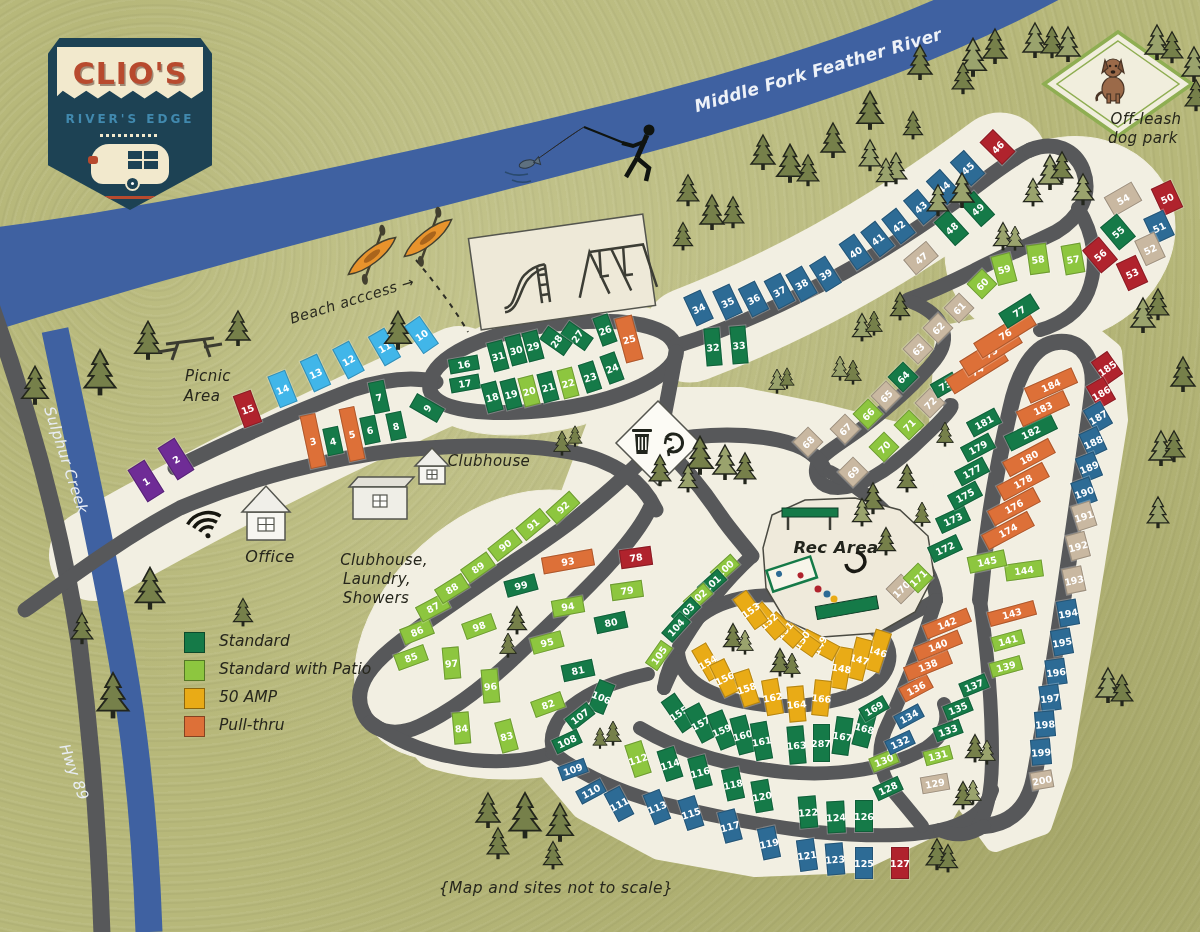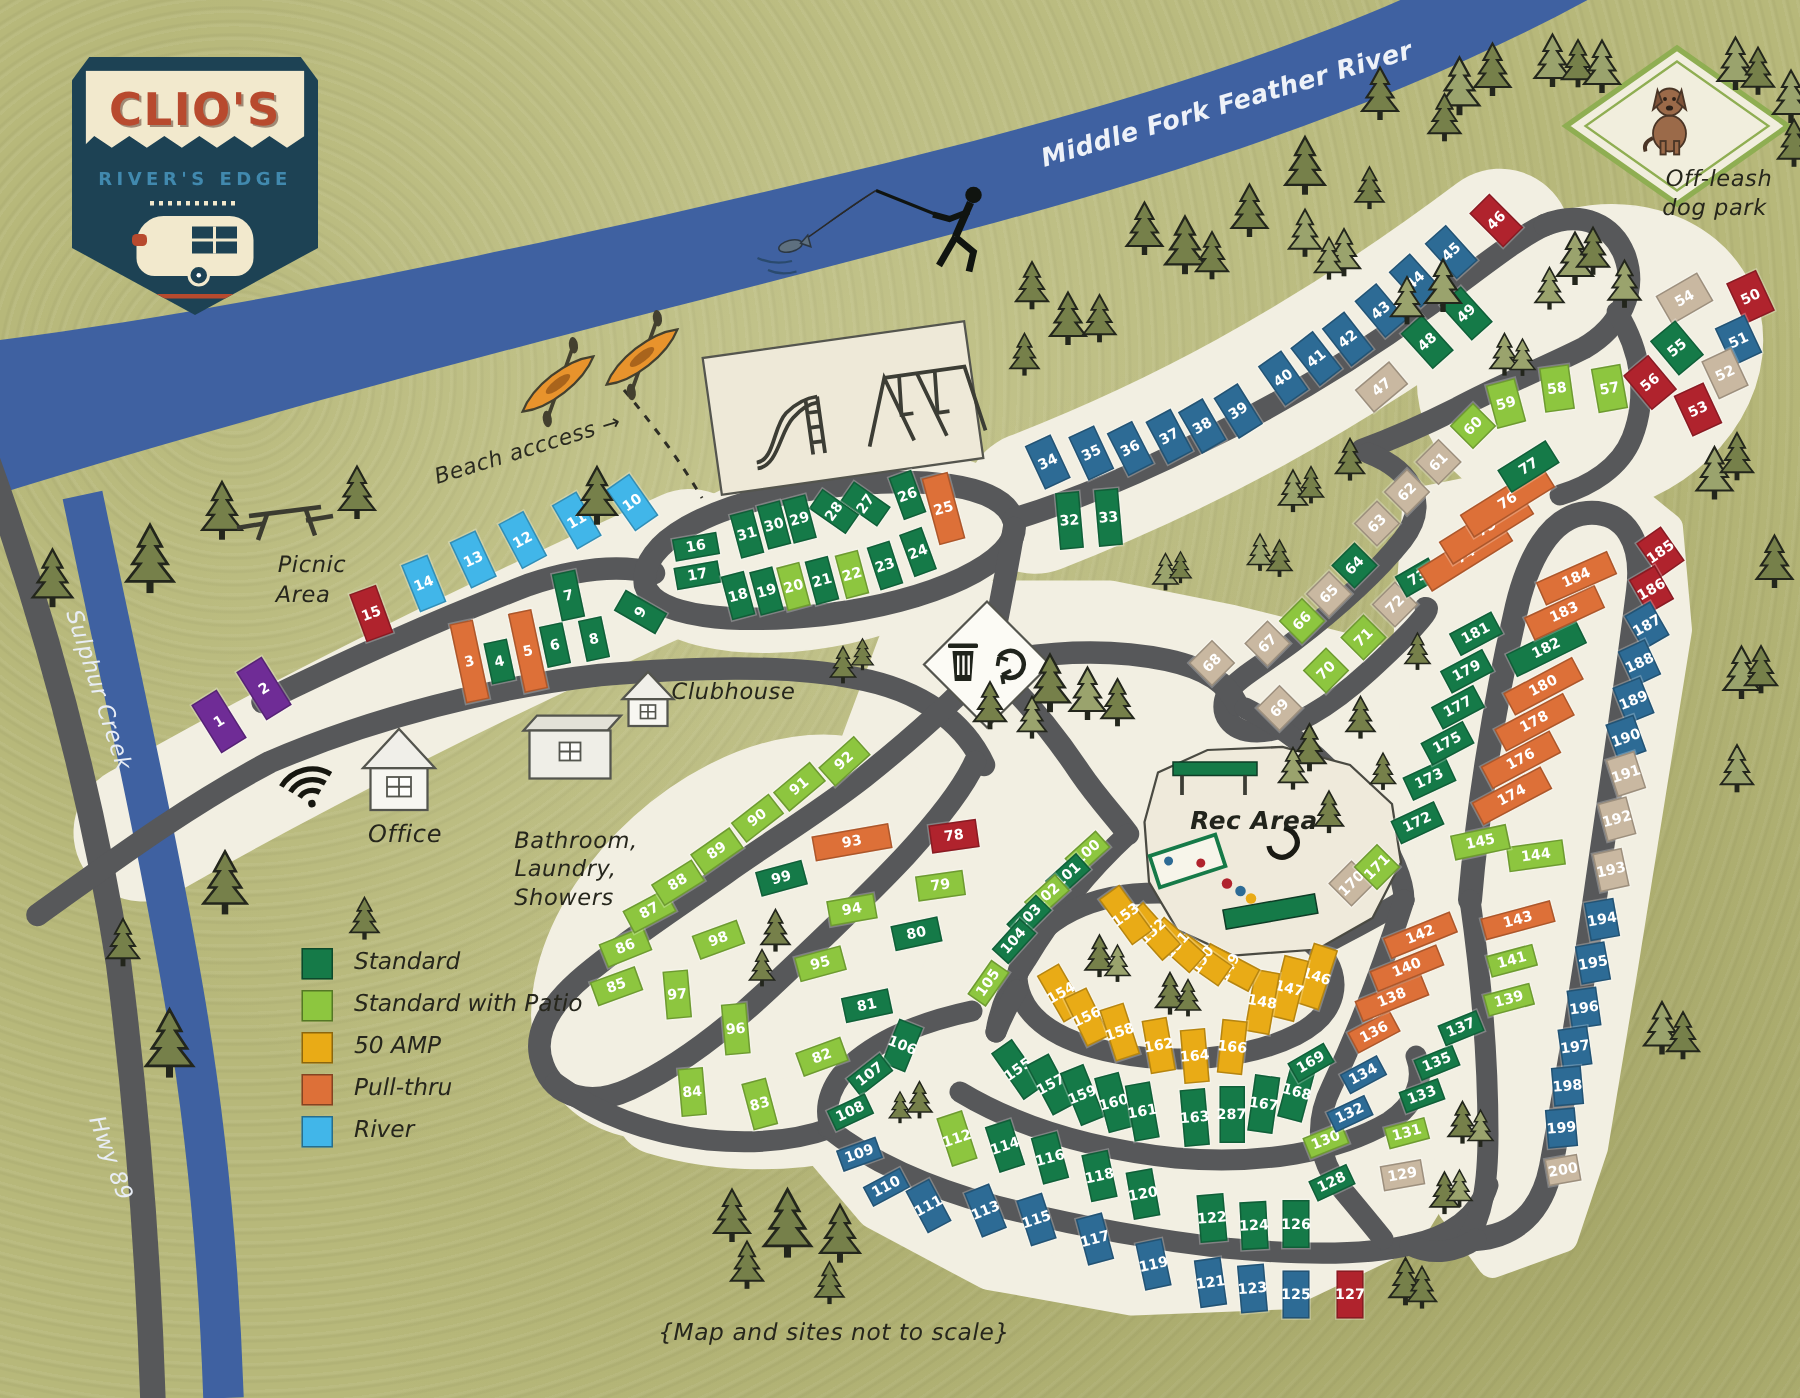--- a/index.html
+++ b/index.html
@@ -11,21 +11,21 @@
       repeating-radial-gradient(circle at 13% 27%, rgba(255,255,255,0.05) 0 1.5px, rgba(0,0,0,0.03) 3px 4px, transparent 5px 9px),
       #b7b87a;}
   svg{position:absolute;left:0;top:0;}
   #sites,#labels{position:absolute;left:0;top:0;width:1200px;height:932px;pointer-events:none;}
   .site{position:absolute;display:flex;align-items:center;justify-content:center;
     color:#fff;font-weight:bold;font-size:9.5px;border:1px solid rgba(0,0,0,0.22);
     box-shadow:0 0 0 1px rgba(255,255,255,0.25);}
   .mlabel{position:absolute;white-space:nowrap;transform:translate(-50%,-50%);
     font-style:italic;letter-spacing:0.4px;}
   
-  #legend{position:absolute;left:201px;top:632px;}
+  #legend{position:absolute;left:184px;top:632px;}
   .leg-row{display:flex;align-items:flex-start;margin-bottom:7px;}
   .leg-swatch{width:21px;height:21px;margin-right:14px;border:1px solid rgba(0,0,0,0.4);flex:0 0 auto;}
   .leg-label{font-size:15.5px;font-style:italic;color:#26261c;line-height:1.15;padding-top:1px;}
   
   #logo{position:absolute;left:48px;top:38px;width:164px;height:172px;
     background:#1d4254;clip-path:polygon(7% 0%,93% 0%,100% 9%,100% 74%,50% 100%,0% 74%,0% 9%);}
   #logo .band{position:absolute;left:9px;top:9px;right:9px;height:56px;background:#f2e9cd;
     clip-path:polygon(0 0,100% 0,100% 78%,92% 92%,84% 78%,76% 92%,68% 78%,60% 92%,52% 78%,44% 92%,36% 78%,28% 92%,20% 78%,12% 92%,4% 78%,0 88%);}
   #logo .title{position:absolute;left:0;right:0;top:18px;text-align:center;
     font-size:30px;font-weight:800;color:#b84a2e;letter-spacing:1px;font-style:normal;
@@ -533,21 +533,21 @@
   </svg>
 
   <div id="labels">
       <div class="mlabel" style="left: 818px; top: 70px; font-size: 17px; color: rgb(238, 242, 248); font-weight: bold; transform: translate(-50%, -50%) rotate(-16.5deg);">Middle Fork Feather River</div>
       <div class="mlabel" style="left: 66px; top: 460px; font-size: 15px; color: rgb(232, 237, 245); font-weight: normal; transform: translate(-50%, -50%) rotate(72deg);">Sulphur Creek</div>
       <div class="mlabel" style="left: 74px; top: 772px; font-size: 15px; color: rgb(232, 237, 245); font-weight: normal; transform: translate(-50%, -50%) rotate(70deg);">Hwy 89</div>
       <div class="mlabel" style="left: 352px; top: 300px; font-size: 14.5px; color: rgb(42, 42, 32); font-weight: normal; transform: translate(-50%, -50%) rotate(-17deg);">Beach acccess →</div>
       <div class="mlabel" style="left: 208px; top: 376px; font-size: 15px; color: rgb(38, 38, 28); font-weight: normal; transform: translate(-50%, -50%) rotate(0deg);">Picnic</div>
       <div class="mlabel" style="left: 202px; top: 396px; font-size: 15px; color: rgb(38, 38, 28); font-weight: normal; transform: translate(-50%, -50%) rotate(0deg);">Area</div>
       <div class="mlabel" style="left: 270px; top: 556px; font-size: 16px; color: rgb(38, 38, 28); font-weight: normal; transform: translate(-50%, -50%) rotate(0deg);">Office</div>
-      <div class="mlabel" style="left: 384px; top: 560px; font-size: 15px; color: rgb(38, 38, 28); font-weight: normal; transform: translate(-50%, -50%) rotate(0deg);">Bathroom,</div>
+      <div class="mlabel" style="left: 384px; top: 560px; font-size: 15px; color: rgb(38, 38, 28); font-weight: normal; transform: translate(-50%, -50%) rotate(0deg);">Clubhouse,</div>
       <div class="mlabel" style="left: 377px; top: 579px; font-size: 15px; color: rgb(38, 38, 28); font-weight: normal; transform: translate(-50%, -50%) rotate(0deg);">Laundry,</div>
       <div class="mlabel" style="left: 376px; top: 598px; font-size: 15px; color: rgb(38, 38, 28); font-weight: normal; transform: translate(-50%, -50%) rotate(0deg);">Showers</div>
       <div class="mlabel" style="left: 489px; top: 461px; font-size: 15px; color: rgb(38, 38, 28); font-weight: normal; transform: translate(-50%, -50%) rotate(0deg);">Clubhouse</div>
       <div class="mlabel" style="left: 836px; top: 547px; font-size: 16.5px; color: rgb(34, 36, 28); font-weight: bold; transform: translate(-50%, -50%) rotate(0deg);">Rec Area</div>
       <div class="mlabel" style="left: 1146px; top: 119px; font-size: 15px; color: rgb(38, 38, 28); font-weight: normal; transform: translate(-50%, -50%) rotate(0deg);">Off-leash</div>
       <div class="mlabel" style="left: 1143px; top: 138px; font-size: 15px; color: rgb(38, 38, 28); font-weight: normal; transform: translate(-50%, -50%) rotate(0deg);">dog park</div>
       <div class="mlabel" style="left: 556px; top: 888px; font-size: 15.5px; color: rgb(38, 38, 28); font-weight: normal; transform: translate(-50%, -50%) rotate(0deg); text-align: right;">{Map and sites not to scale}</div>
     </div>
 
   <div id="legend">
@@ -560,24 +560,20 @@
         <span class="leg-label">Standard with Patio</span>
       </div>
       <div class="leg-row">
         <span class="leg-swatch" style="background: rgb(233, 171, 22);"></span>
         <span class="leg-label">50 AMP</span>
       </div>
       <div class="leg-row">
         <span class="leg-swatch" style="background: rgb(221, 112, 56);"></span>
         <span class="leg-label">Pull-thru</span>
       </div>
-      <div class="leg-row">
-        <span class="leg-swatch" style="background: rgb(65, 182, 233);"></span>
-        <span class="leg-label">River</span>
-      </div>
     </div>
 
   <div id="logo">
     <div class="band"></div>
     <div class="title">CLIO'S</div>
     <div class="subtitle">RIVER'S EDGE</div>
     <div class="dots"></div>
     <div class="trailer">
       <div class="nose"></div>
         <div class="window"></div>

